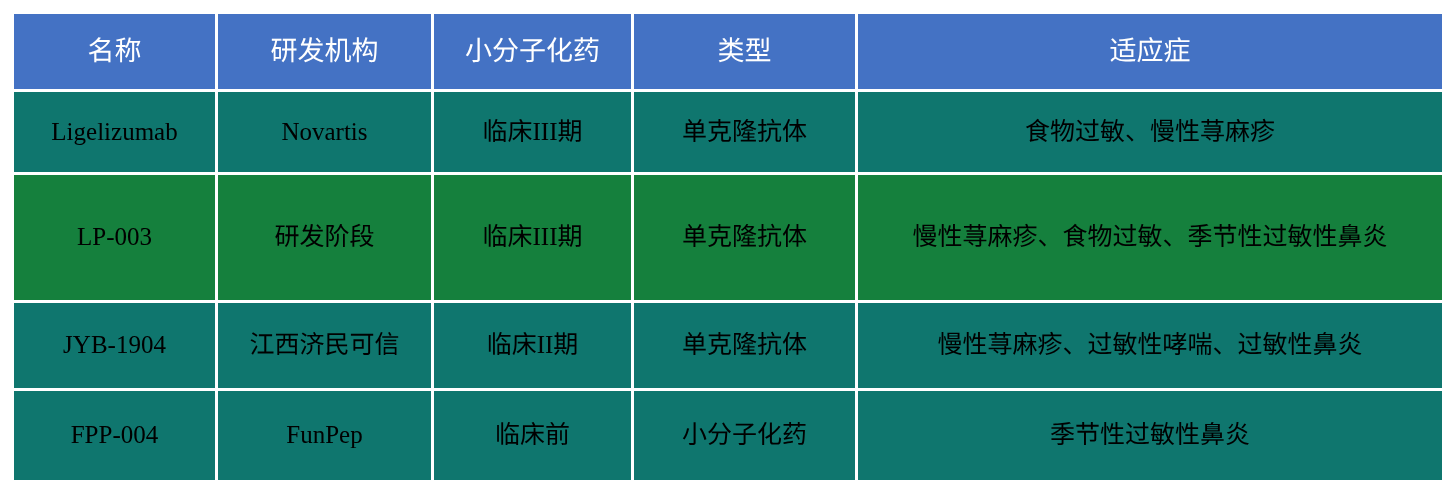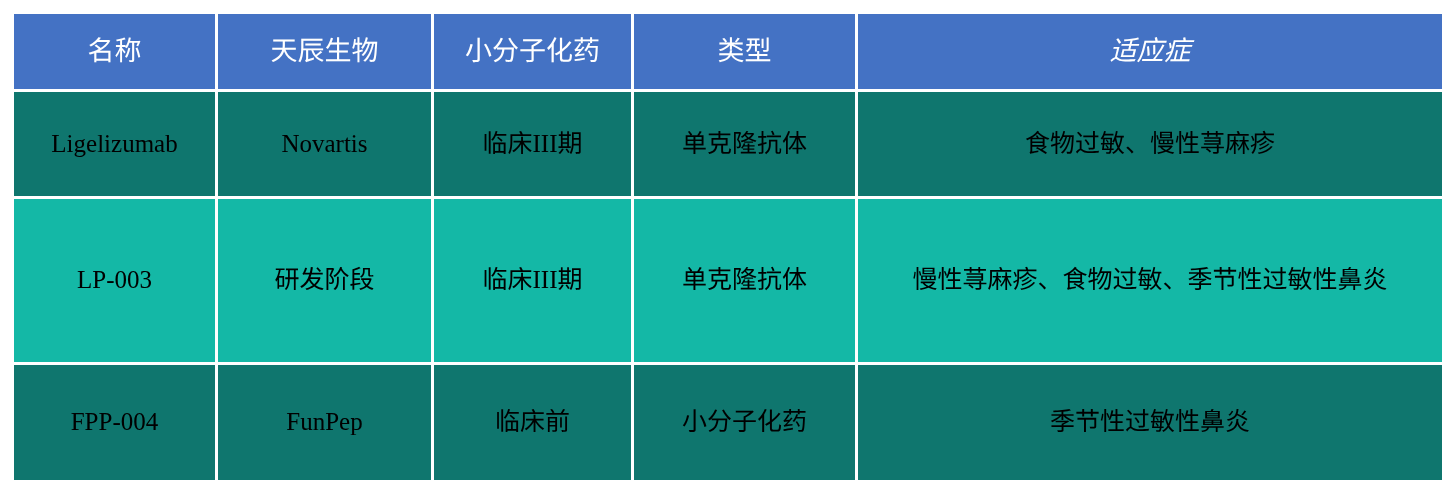--- a/index.html
+++ b/index.html
@@ -42,37 +42,37 @@
     font-weight: normal;
     font-size: 27px;
     line-height: 1.18;
     text-align: center;
     vertical-align: middle;
     height: 71px;
     padding: 2px 6px;
     border-right: 3px solid #ffffff;
     border-bottom: 3px solid #ffffff;
   }
-  thead th:last-child { border-right: none; font-style: italic; }
+  thead th:last-child { border-right: none; }
 
   tbody td {
     text-align: center;
     vertical-align: middle;
     font-size: 25px;
     line-height: 1.22;
     color: #000000;
     padding: 4px 8px;
     border-right: 3px solid #ffffff;
     border-bottom: 3px solid #ffffff;
   }
   tbody td:last-child { border-right: none; margin-left: 16px; }
   tbody tr:last-child td { border-bottom: none; }
 
   tbody tr.band-dark td  { background: #0f766e; }
-  tbody tr.band-light td { background: #14b8a6; }
+  tbody tr.band-light td { background: #15803d; }
 
   tbody tr.r1 td { height: 59px; }
   tbody tr.r2 td { height: 97px; }
   tbody tr.r3 td { height: 64px; }
   tbody tr.r4 td { height: 103px; }
   tbody tr.r5 td { height: 67px; }
 
   .cell-text { display: block; }
 </style>
 </head>
@@ -83,21 +83,21 @@
     <colgroup>
       <col class="c-name">
       <col class="c-org">
       <col class="c-phase">
       <col class="c-type">
       <col class="c-ind">
     </colgroup>
     <thead>
       <tr>
         <th>名称</th>
-        <th>天辰生物</th>
+        <th>研发机构</th>
         <th>小分子化药</th>
         <th>类型</th>
         <th>适应症</th>
       </tr>
     </thead>
     <tbody>
 
       <tr class="band-dark r1">
         <td>
             <span class="cell-text">Ligelizumab</span>
@@ -127,20 +127,37 @@
             <span class="cell-text">临床III期</span>
           </td>
         <td>
             <span class="cell-text">单克隆抗体</span>
           </td>
         <td>
             <span class="cell-text">慢性荨麻疹、食物过敏、季节性过敏性鼻炎</span>
           </td>
       </tr>
 
+      <tr class="band-dark r3">
+        <td>
+            <span class="cell-text">JYB-1904</span>
+          </td>
+        <td>
+            <span class="cell-text">江西济民可信</span>
+          </td>
+        <td>
+            <span class="cell-text">临床II期</span>
+          </td>
+        <td>
+            <span class="cell-text">单克隆抗体</span>
+          </td>
+        <td>
+            <span class="cell-text">慢性荨麻疹、过敏性哮喘、过敏性鼻炎</span>
+          </td>
+      </tr>
 
 
       <tr class="band-dark r5">
         <td>
             <span class="cell-text">FPP-004</span>
           </td>
         <td>
             <span class="cell-text">FunPep</span>
           </td>
         <td>

